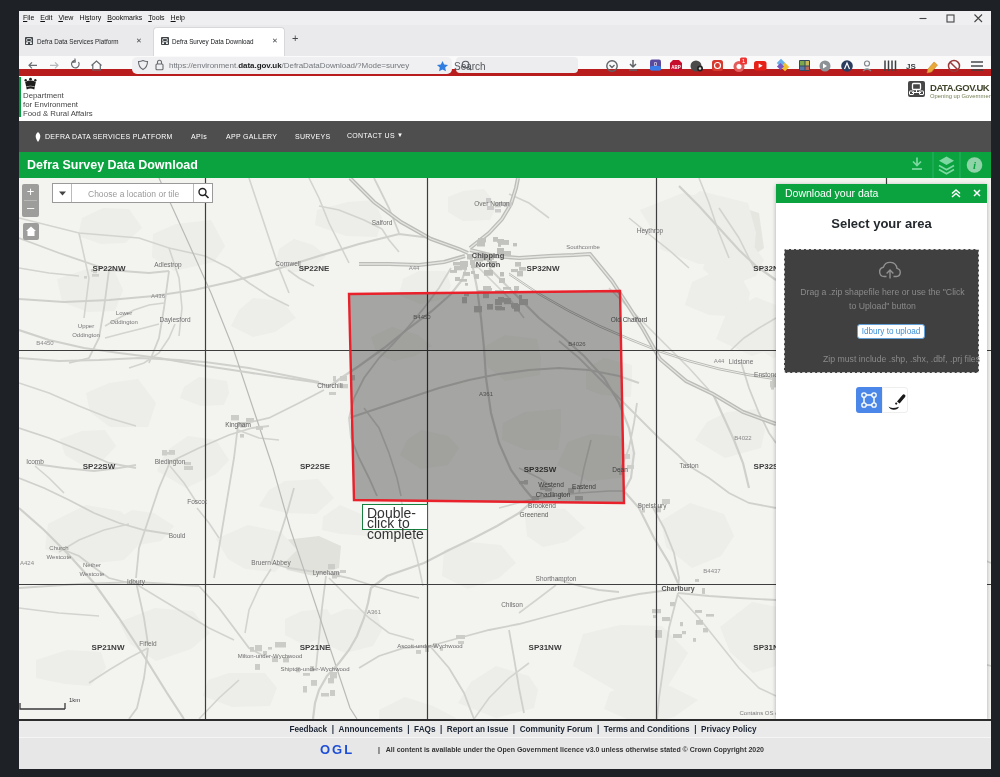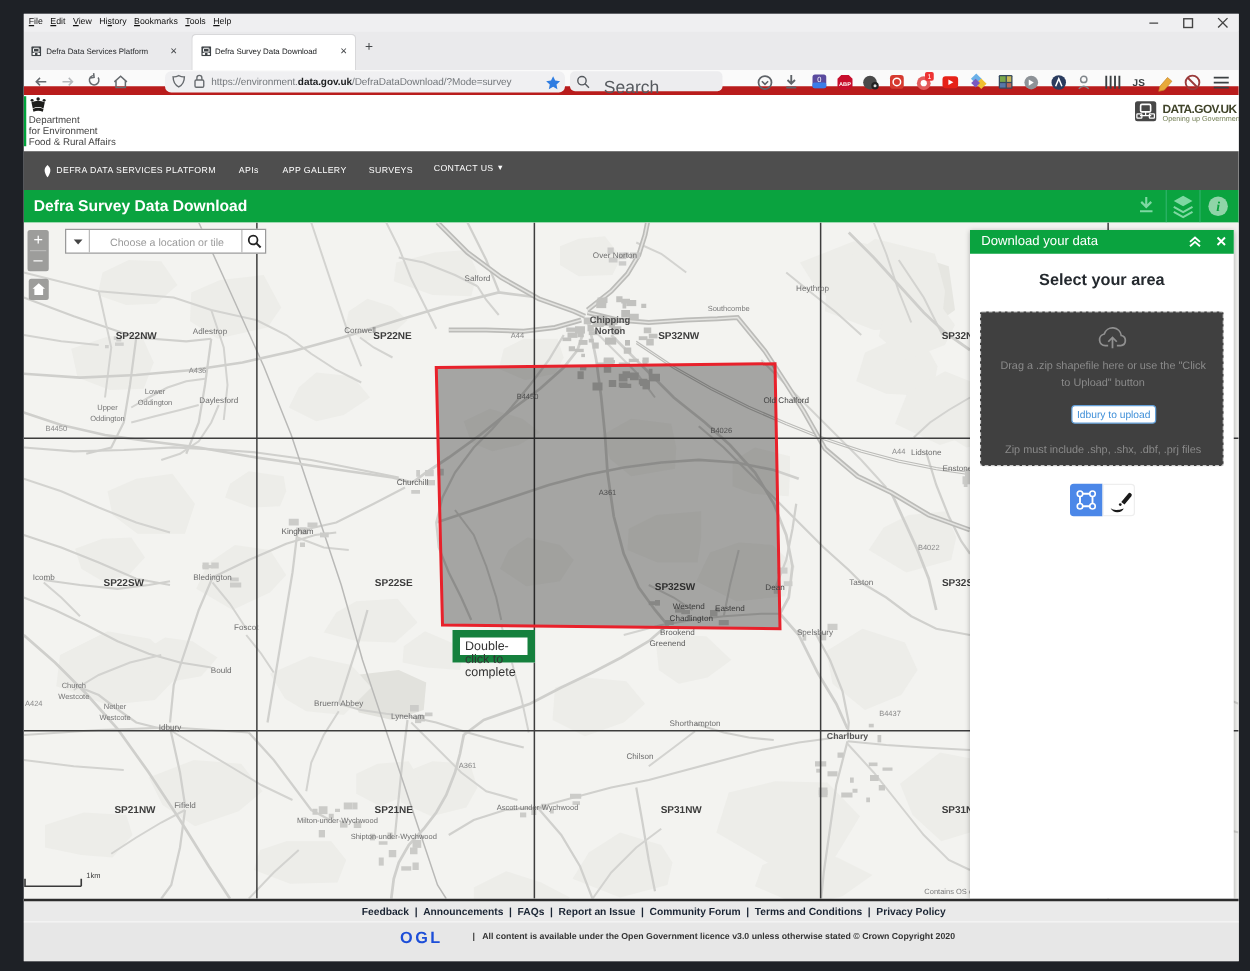--- a/index.html
+++ b/index.html
@@ -64,21 +64,21 @@
     </svg>
     <div style="position:absolute;left:150px;top:5px;font-size:8px;color:#73777b;white-space:nowrap;letter-spacing:-0.05px">https://environment.<span style="color:#1b1d1f;font-weight:bold">data.gov.uk</span>/DefraDataDownload/?Mode=survey</div>
     <svg width="13" height="13" viewBox="0 0 14 14" style="position:absolute;left:417px;top:3.5px">
         <path d="M7 1 l1.8 3.8 4.2 .5 -3.1 2.8 .8 4.1 -3.7 -2 -3.7 2 .8 -4.1 -3.1 -2.8 4.2 -.5 z" fill="#2f7de1"></path>
       </svg>
     <div style="position:absolute;left:437px;top:1px;width:122px;height:16px;background:#ededef;border-radius:4px"></div>
     <svg width="13" height="13" viewBox="0 0 14 14" style="position:absolute;left:441px;top:3px">
         <circle cx="6" cy="6" r="3.6" fill="none" stroke="#55595e" stroke-width="1.2"></circle>
         <line x1="8.7" y1="8.7" x2="12" y2="12" stroke="#55595e" stroke-width="1.2"></line>
       </svg>
-    <div style="position:absolute;left:464px;top:4.5px;font-size:14px;color:#55595e">Search</div>
+    <div style="position:absolute;left:435px;top:4.5px;font-size:10px;color:#55595e">Search</div>
     <svg width="390" height="20" viewBox="0 0 390 20" style="position:absolute;left:586px;top:0">
         <circle cx="7" cy="10" r="5.2" fill="none" stroke="#5f6368" stroke-width="1.4"></circle>
         <polyline points="4.5,9 7,11.5 9.5,9" fill="none" stroke="#5f6368" stroke-width="1.3"></polyline>
         <path d="M28 4 v7 m-3-3 l3 3 l3-3" stroke="#5f6368" stroke-width="1.5" fill="none"></path>
         <path d="M24 14 h8" stroke="#5f6368" stroke-width="1.5"></path>
         <rect x="45" y="3.5" width="11" height="11" rx="2" fill="#5a4a9e"></rect>
         <rect x="45" y="10" width="11" height="4.5" rx="1.5" fill="#3b7de8"></rect>
         <text x="50.5" y="9.5" font-size="6" fill="#fff" text-anchor="middle" font-family="Liberation Sans">0</text>
         <path d="M68 4 l6 0 l3 3 l0 6 l-3 3 l-6 0 l-3 -3 l0 -6 z" fill="#c70d2c"></path>
         <text x="71" y="12.5" font-size="4.5" fill="#fff" text-anchor="middle" font-weight="bold" font-family="Liberation Sans">ABP</text>
@@ -584,41 +584,41 @@
     </div>
     <div style="position:absolute;left:35px;top:4.5px;font-size:8.5px;color:#9a9a9a;white-space:nowrap">Choose a location or tile</div>
     <div style="position:absolute;right:0;top:0;width:19px;height:18px;border-left:1px solid #bbb">
       <svg width="19" height="18" viewBox="0 0 19 18">
           <circle cx="8.5" cy="8" r="3.5" fill="none" stroke="#222" stroke-width="1.4"></circle>
           <line x1="11" y1="10.5" x2="14.5" y2="14" stroke="#222" stroke-width="1.6"></line>
         </svg>
     </div>
   </div>
 
-  <div style="position:absolute;left:343px;top:493px;width:66px;height:26px;background:#fff;border:6px solid #15803d;font-size:10px;color:#333;padding:2.5px 4px;line-height:10.5px">Double-click to complete</div>
+  <div style="position:absolute;left:343px;top:493px;width:66px;height:26px;background:#fff;border:1px solid #15803d;font-size:14px;color:#333;padding:2.5px 4px;line-height:10.5px">Double-click to complete</div>
 
   <div style="position:absolute;left:757px;top:173px;width:211px;height:535px;background:#fff;box-shadow:0 1px 4px rgba(0,0,0,0.3)">
     <div style="position:absolute;left:0;top:0;width:211px;height:19px;background:#0aa33f">
       <span style="position:absolute;left:9px;top:3px;font-size:10.5px;font-weight:normal;color:#fff">Download your data</span>
       <svg width="40" height="19" viewBox="0 0 40 19" style="position:absolute;right:0;top:0">
         <g stroke="#fff" stroke-width="1.5" fill="none">
             <path d="M5 10.5 l4 -3.5 4 3.5 m-8 3.5 l4 -3.5 4 3.5" transform="translate(0,-1)"></path>
             <path d="M27 6 l6 6 m0 -6 l-6 6"></path>
           </g>
       </svg>
     </div>
     <div style="position:absolute;left:0;top:32px;width:211px;text-align:center;font-size:13px;font-weight:bold;color:#24292e">Select your area</div>
     <div style="position:absolute;left:8px;top:65px;width:195px;height:124px;background:#404040;border:1.5px dashed #c8c8c8;border-radius:2px">
       <svg width="26" height="22" viewBox="0 0 26 22" style="position:absolute;left:92px;top:9px">
         <path d="M9.5 17.5 H7.2 A4.7 4.7 0 0 1 6.4 8.2 A7 7 0 0 1 20 9.4 A4.1 4.1 0 0 1 19.5 17.5 H16.5" fill="none" stroke="#909090" stroke-width="1.4"></path>
         <path d="M13 19.5 v-8.5 m-3.4 3.4 l3.4 -3.4 l3.4 3.4" fill="none" stroke="#909090" stroke-width="1.4"></path>
       </svg>
       <div style="position:absolute;left:0;top:36px;width:195px;text-align:center;font-size:8.7px;color:#8a8a8a;line-height:13.5px">Drag a .zip shapefile here or use the "Click<br>to Upload" button</div>
       <div style="position:absolute;left:72px;top:74px;width:68px;height:15px;background:#fff;border:1px solid #64a0d8;border-radius:3px;text-align:center;font-size:8.2px;color:#3f8fd8;line-height:14px">Idbury to upload</div>
-      <div style="position:absolute;left:0;top:104px;width:195px;text-align:center;font-size:8.7px;color:#8a8a8a">Zip must include .shp, .shx, .dbf, .prj files</div>
+      <div style="position:absolute;left:0;top:104px;width:195px;text-align:right;font-size:8.7px;color:#8a8a8a">Zip must include .shp, .shx, .dbf, .prj files</div>
     </div>
     <div style="position:absolute;left:80px;top:203px;width:26px;height:26px;background:#4b87e8;border-radius:3px 0 0 3px">
       <svg width="26" height="26" viewBox="0 0 26 26">
         <rect x="8" y="8" width="10" height="10" rx="2" fill="none" stroke="#fff" stroke-width="1.5"></rect>
         <g fill="#4b87e8" stroke="#fff" stroke-width="1.3">
             <circle cx="8" cy="8" r="2.2"></circle>
             <circle cx="18" cy="8" r="2.2"></circle>
             <circle cx="8" cy="18" r="2.2"></circle>
             <circle cx="18" cy="18" r="2.2"></circle>
           </g>

